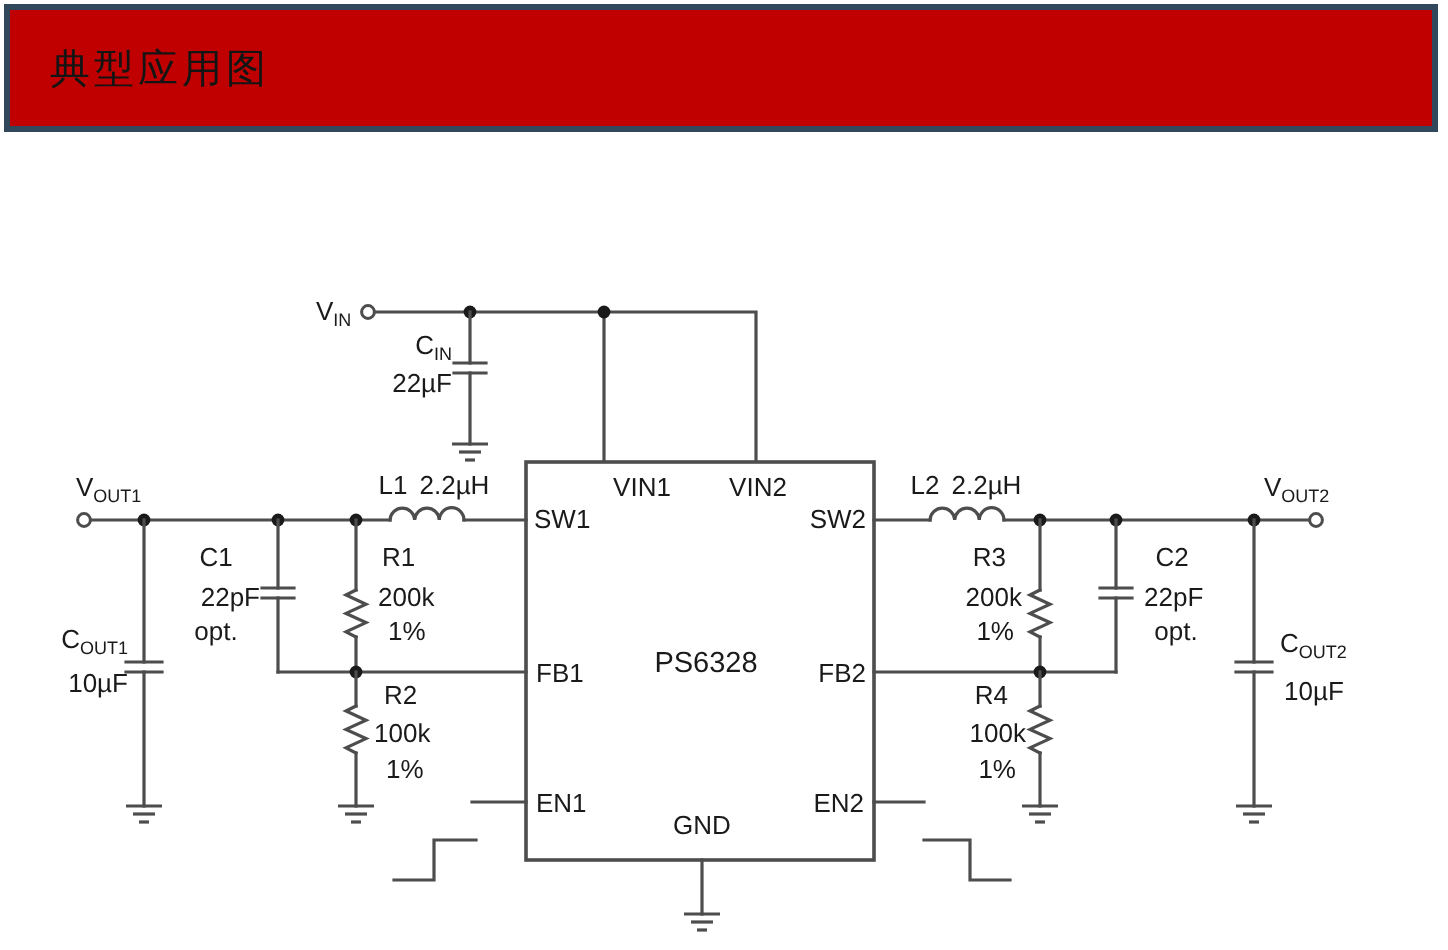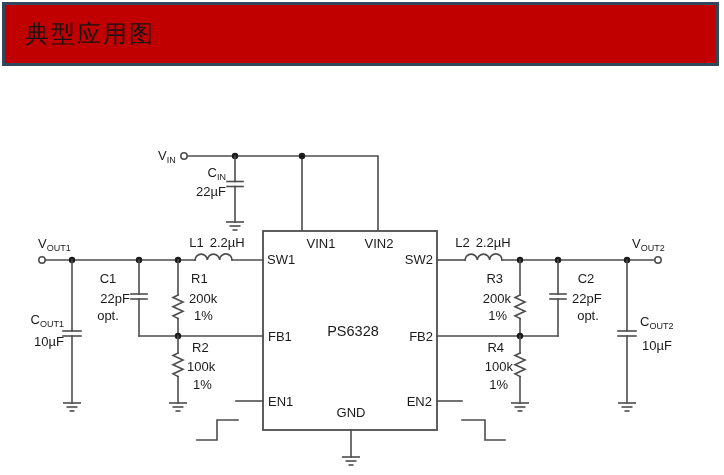--- a/index.html
+++ b/index.html
@@ -17,21 +17,21 @@
     font-family:"Liberation Sans","DejaVu Sans",sans-serif;
   }
   .banner{
     position:absolute;left:2px;top:2px;width:711px;height:58px;
     background:var(--banner_bg);
     border:3px solid var(--banner_border);
     display:flex;align-items:center;
   }
   .banner-title{
     font-family:"Liberation Serif","DejaVu Serif",serif;
-    font-size:24px;color:#141414;padding-left:20px;letter-spacing:2px;
+    font-size:20px;color:#141414;padding-left:20px;letter-spacing:2px;
   }
   svg.schematic{position:absolute;left:0;top:0;}
   .wire{stroke:var(--wire);stroke-width:1.6;fill:none;stroke-linecap:square;stroke-linejoin:miter;}
   .icbox{stroke:var(--wire);stroke-width:1.8;fill:#FFFFFF;}
   .dot{fill:var(--dot);stroke:none;}
   .term{fill:#FFFFFF;stroke:var(--wire);stroke-width:1.5;}
   text{font-size:13px;fill:var(--text);}
   .sub{font-size:9px;}
   .ic-name{font-size:14.5px;}
   .gndsym line{stroke:var(--wire);stroke-width:1.6;}

